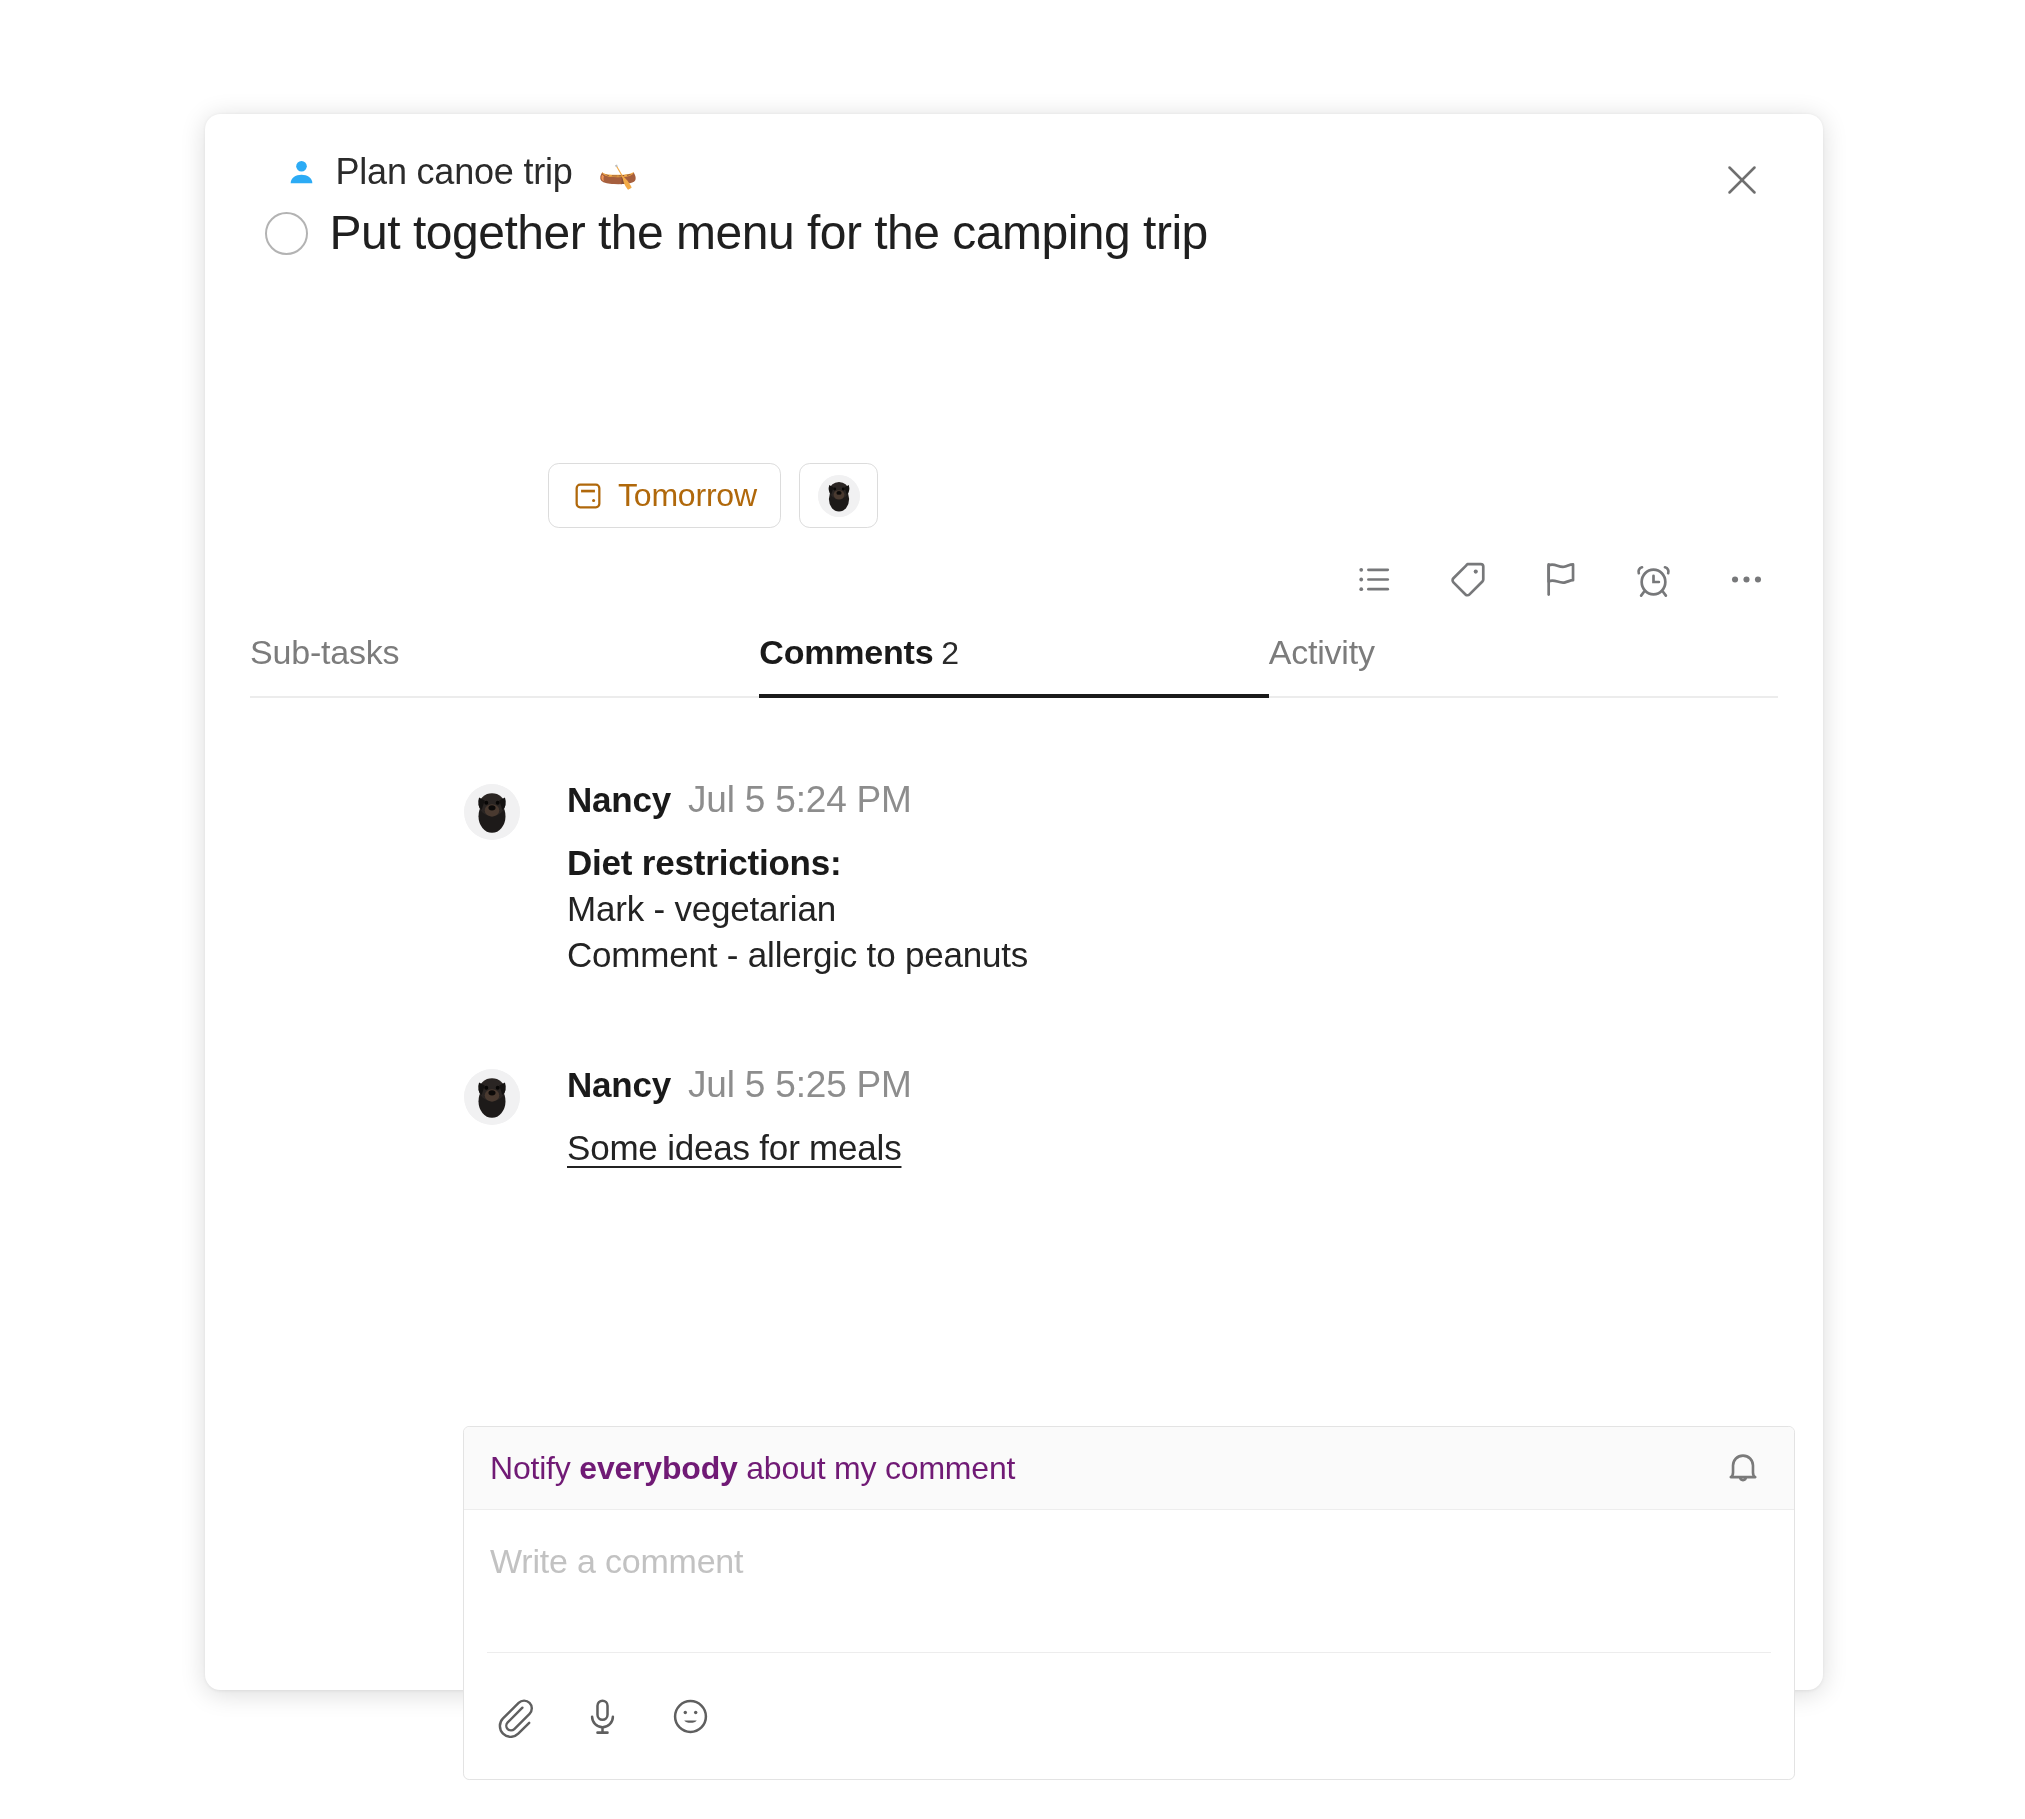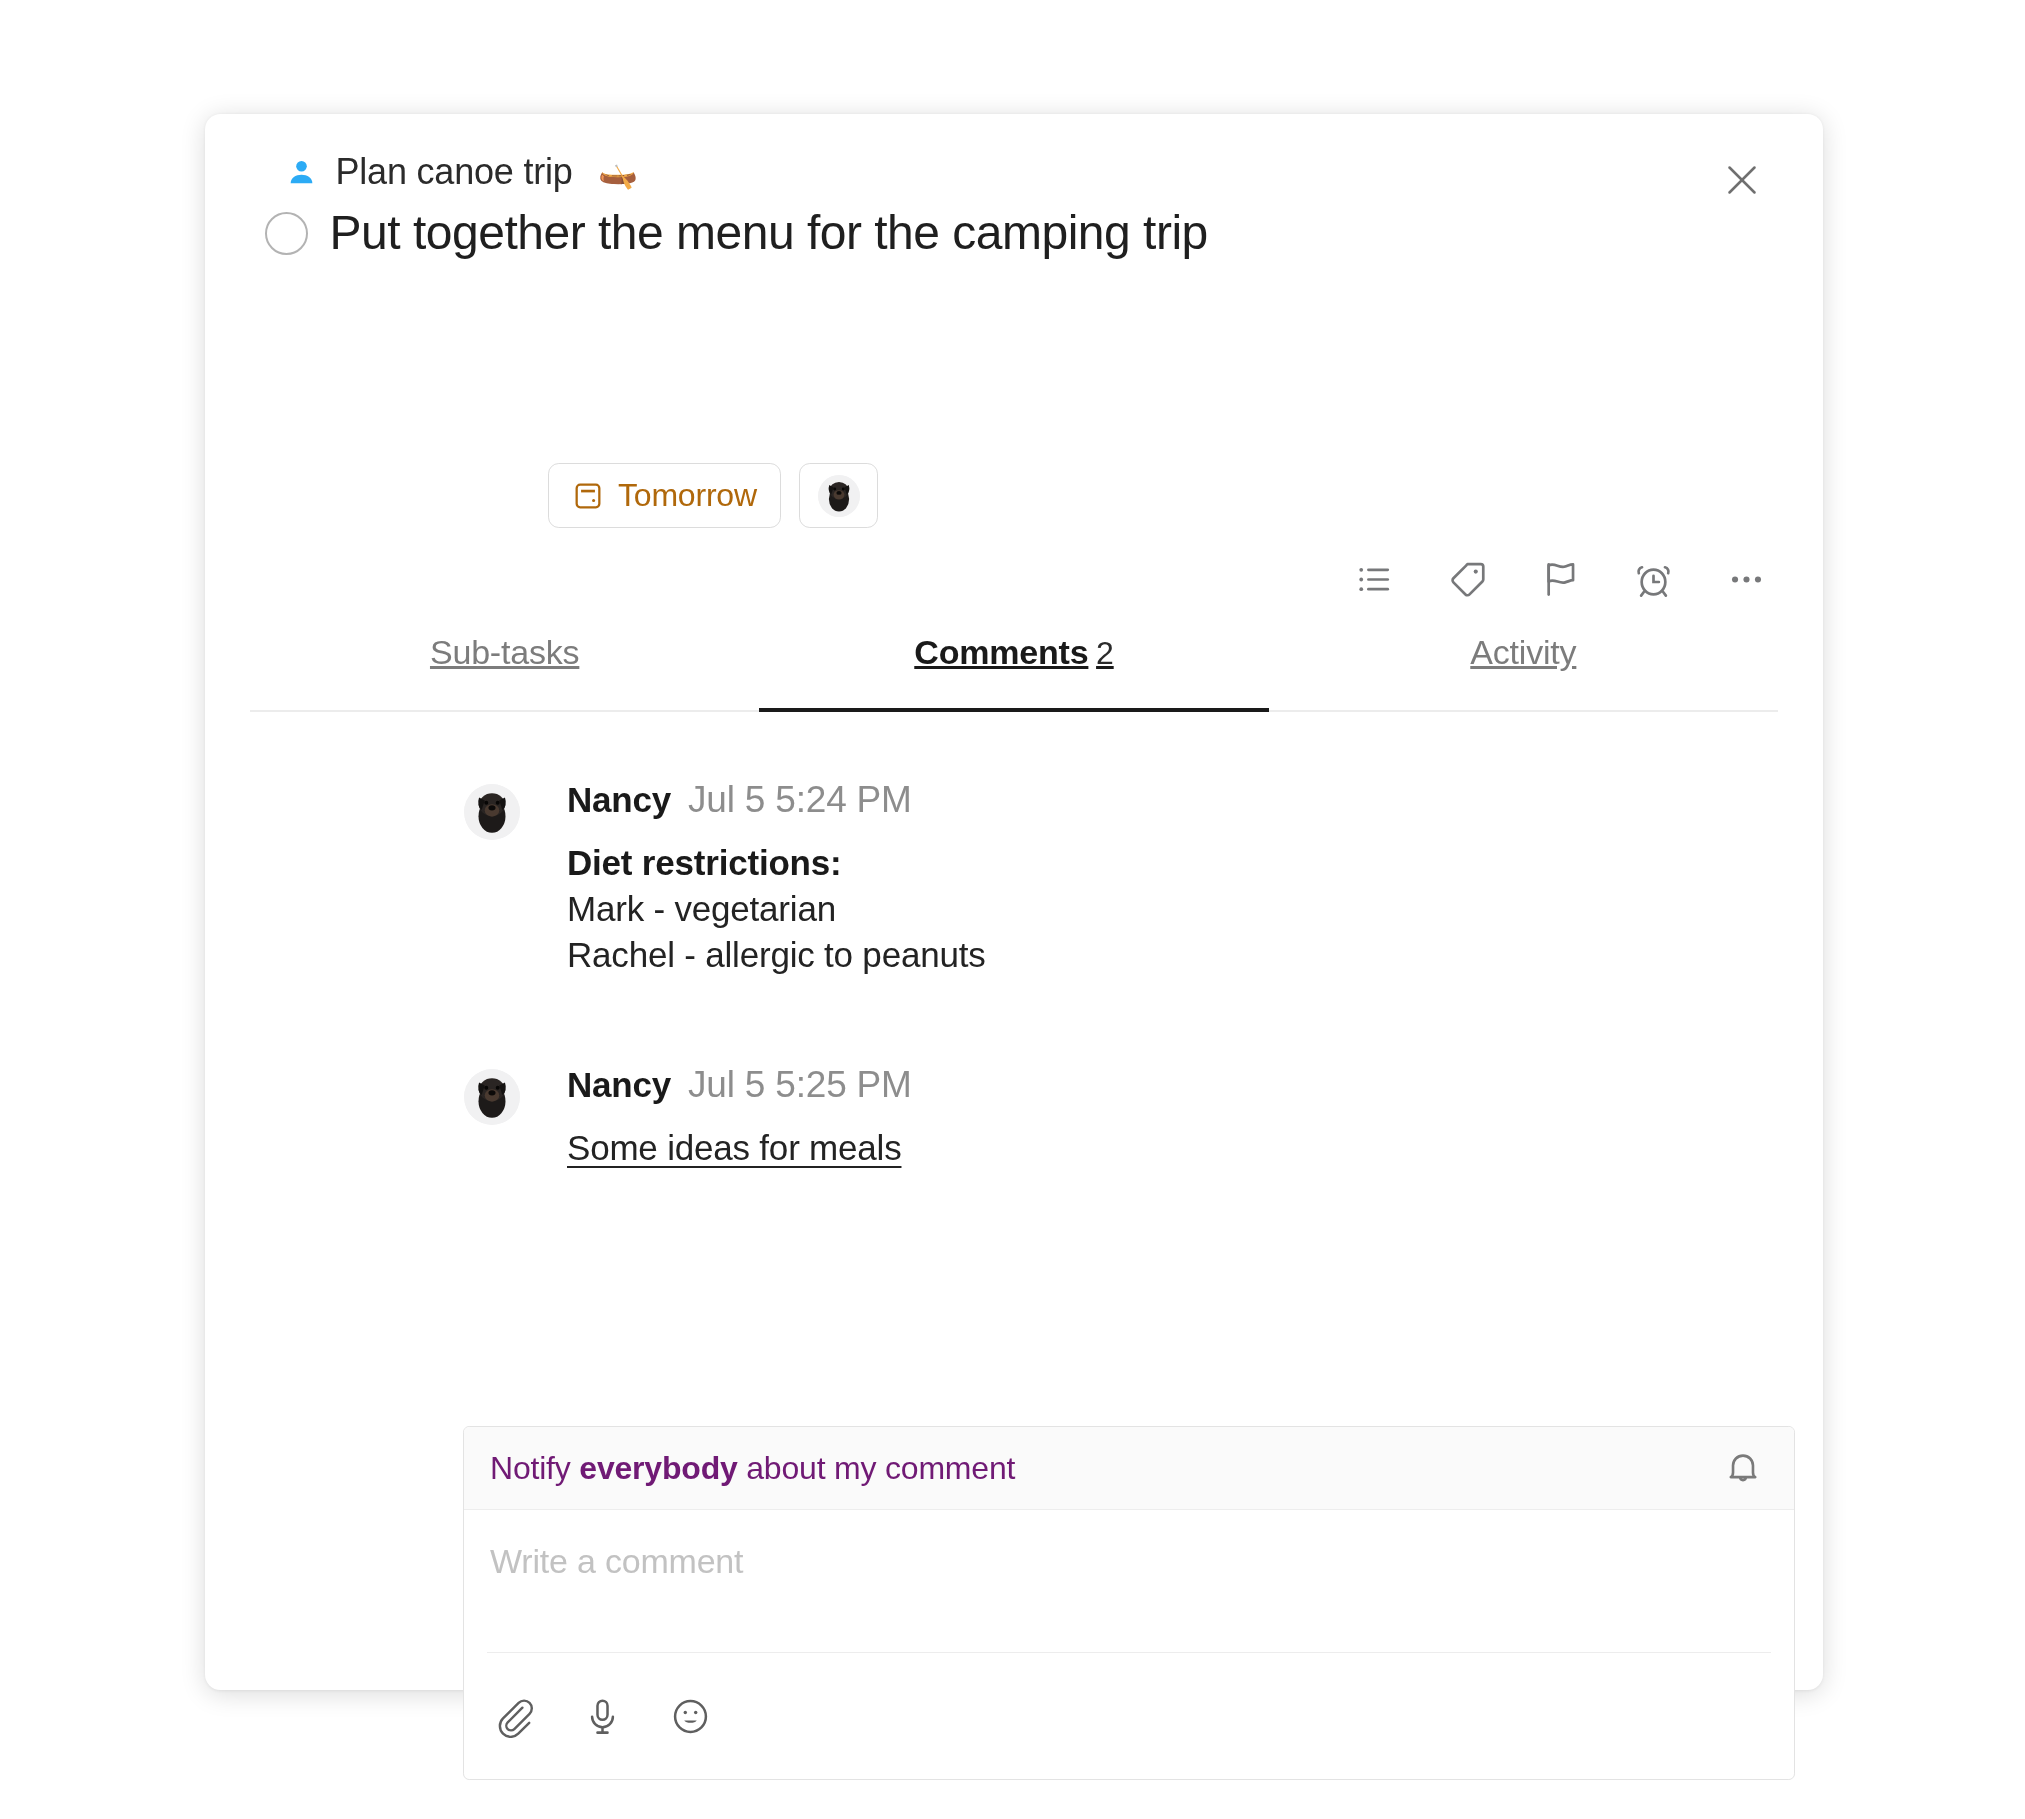--- a/index.html
+++ b/index.html
@@ -163,31 +163,30 @@
   .tabs {
     position: absolute;
     left: 45px;
     top: 519px;
     width: 1528px;
     display: flex;
     border-bottom: 2.3px solid #ececec;
   }
   .tab {
     flex: 1;
-    text-align: center;
-    padding-bottom: 38px;
+    text-align: left;
+    padding-bottom: 24px;
     font-size: 34px;
     color: #7c7c7c;
     cursor: pointer;
     letter-spacing: -0.2px;
     background: none;
     border: none;
     font-family: inherit;
     position: relative;
-    text-decoration: underline;
   }
   .tab.active {
     color: #1a1a1a;
     font-weight: bold;
   }
   .tab.active::after {
     content: "";
     position: absolute;
     left: 0; right: 0;
     bottom: -2.3px;
@@ -475,21 +474,21 @@
             <circle cx="32.5" cy="18" r="1.9" fill="#070605"></circle>
           </svg>
         </span>
         <div class="comment-body">
           <div class="comment-meta">
             <span class="comment-author">Nancy</span>
             <span class="comment-time">Jul 5 5:24 PM</span>
           </div>
           <div class="comment-line bold">Diet restrictions:</div>
           <div class="comment-line">Mark - vegetarian</div>
-          <div class="comment-line">Rachel - allergic to peanuts</div>
+          <div class="comment-line">Comment - allergic to peanuts</div>
         </div>
       </div>
 
       <div class="comment" style="margin-top:86px;">
         <span class="avatar avatar-72 avatar-abs">
           <svg viewBox="0 0 54 54">
             <circle cx="27" cy="27" r="27" fill="#f1f1f2"></circle>
             <ellipse cx="27" cy="31" rx="13" ry="16" fill="#1d1a19"></ellipse>
             <ellipse cx="27" cy="20" rx="12.5" ry="11" fill="#2a2523"></ellipse>
             <path d="M14.5 13 Q12 21 17 25 L20 16 Z" fill="#141211"></path>

